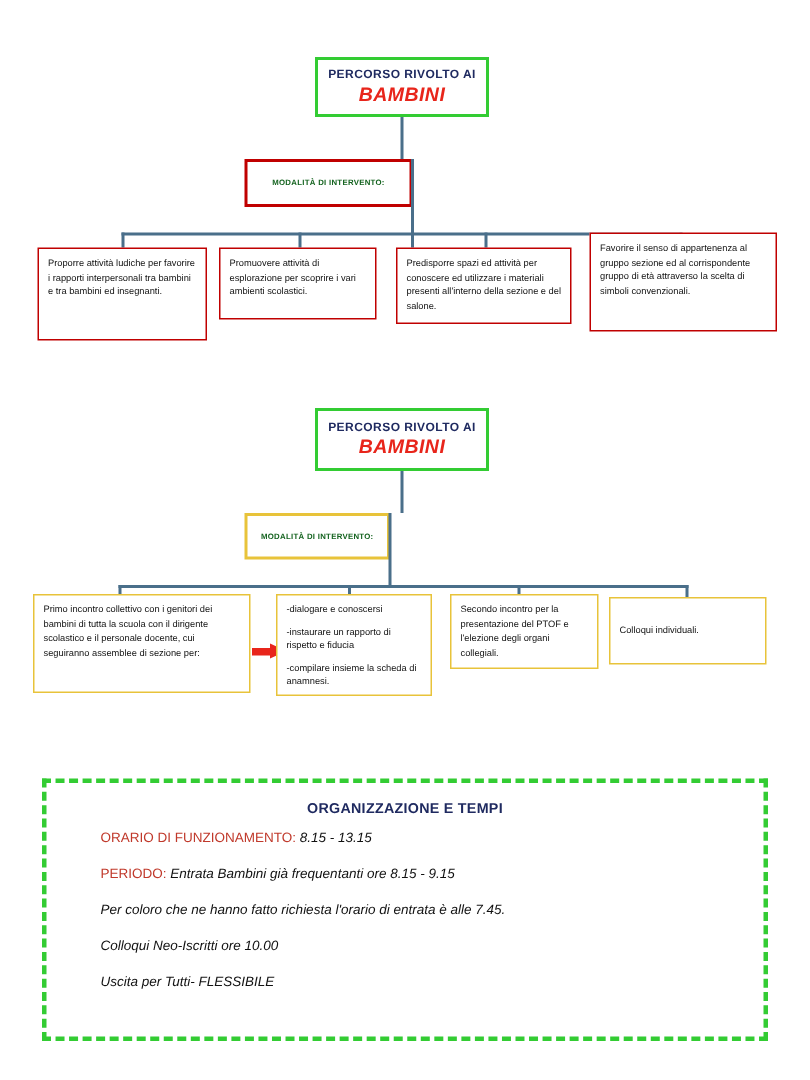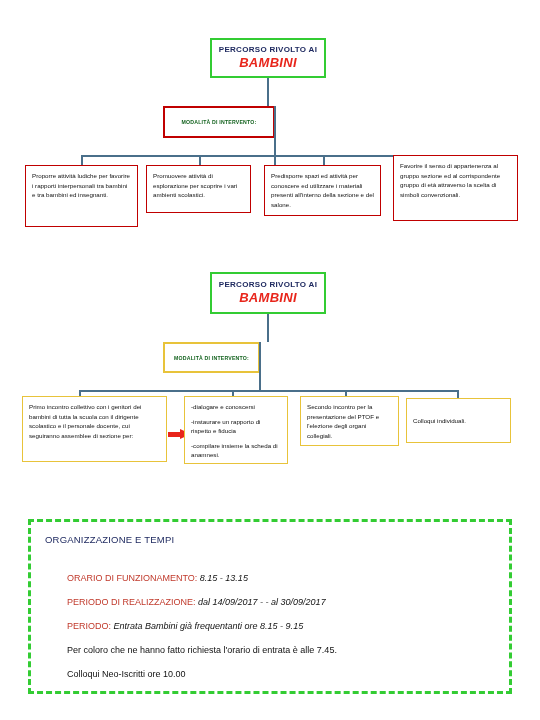--- a/index.html
+++ b/index.html
@@ -54,29 +54,29 @@
   
   .arrow{width:0;height:0;border-top:5px solid transparent;border-bottom:5px solid transparent;border-left:11px solid #e8251b;}
   .arrow-stem{background:#e8251b;height:5px;}
 
   
   .org{
     border:3px dashed #33cc33;background:#ffffff;
     padding:12px 14px 14px 14px;box-sizing:border-box;
   }
   .org-title{
-    text-align:left;color:#1f2a60;font-weight:normal;font-size:9.5px;
-    margin-bottom:28px;letter-spacing:.2px;
+    text-align:center;color:#1f2a60;font-weight:bold;font-size:9.5px;
+    margin-bottom:8px;letter-spacing:.2px;
   }
   .org-row{font-size:9px;margin:0 0 14px 22px;color:#111111;}
   .org-row:last-child{margin-bottom:0;}
   .org-key{color:#c0392b;font-weight:normal;}
   .org-val{color:#111111;font-style:italic;}
   .org-val.it{}
-  .org-plain{font-size:9px;margin:0 0 14px 22px;color:#111111;}
+  .org-plain{font-size:9px;margin:0 0 14px 22px;color:#111111;font-style:italic;}
 </style>
 </head>
 <body>
 
 <div class="stage">
 
   <div class="abs title-box" style="left:210px;top:38px;width:116px;height:40px;">
     <div class="title-line1">PERCORSO RIVOLTO AI</div>
     <div class="title-line2">BAMBINI</div>
   </div>
@@ -151,25 +151,23 @@
     <p>Colloqui individuali.</p>
   </div>
 
   <div class="abs org" style="left:28px;top:519px;width:484px;height:175px;">
     <div class="org-title">ORGANIZZAZIONE E TEMPI</div>
 
     <div class="org-row">
       <span class="org-key">ORARIO DI FUNZIONAMENTO:</span><span class="org-val"> 8.15 - 13.15</span>
     </div>
 
-    <div class="org-row">
-      <span class="org-key">PERIODO DI REALIZZAZIONE:</span><span class="org-val"> dal 14/09/2017 - -  al 30/09/2017</span>
-    </div>
 
     <div class="org-row">
       <span class="org-key">PERIODO:</span><span class="org-val it"> Entrata Bambini già frequentanti ore 8.15 - 9.15</span>
     </div>
 
     <div class="org-plain">Per coloro che ne hanno fatto richiesta l'orario di entrata è alle 7.45.</div>
     <div class="org-plain">Colloqui Neo-Iscritti ore 10.00</div>
+    <div class="org-plain">Uscita per Tutti- FLESSIBILE</div>
   </div>
 
 </div>
 
 </body></html>

